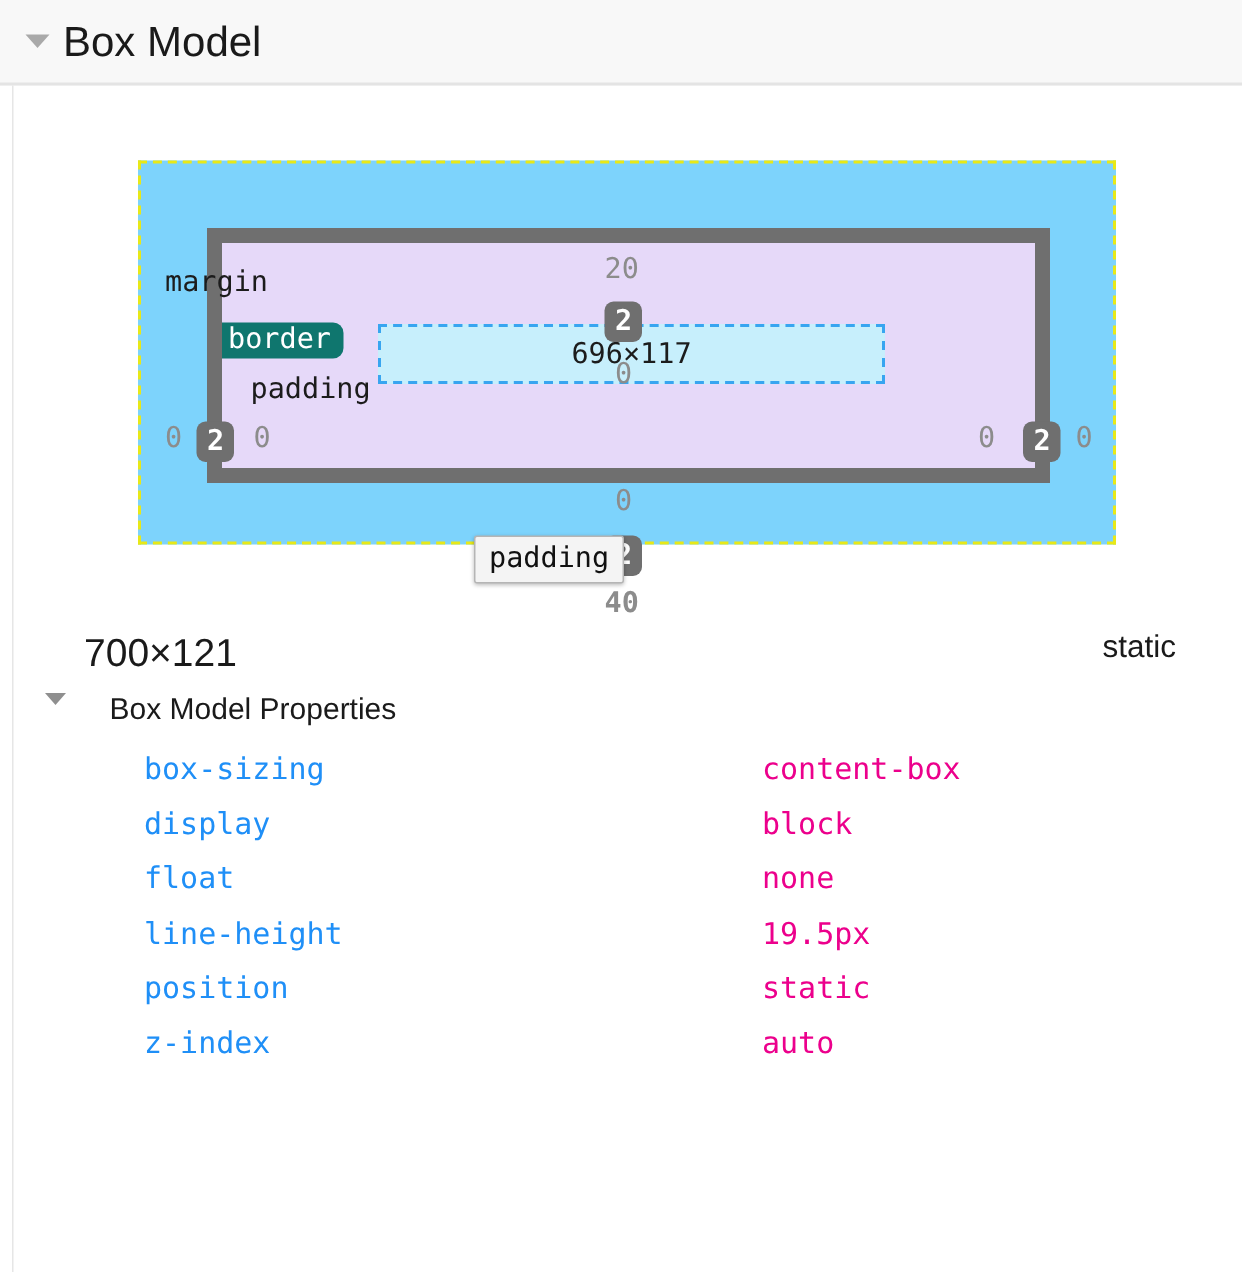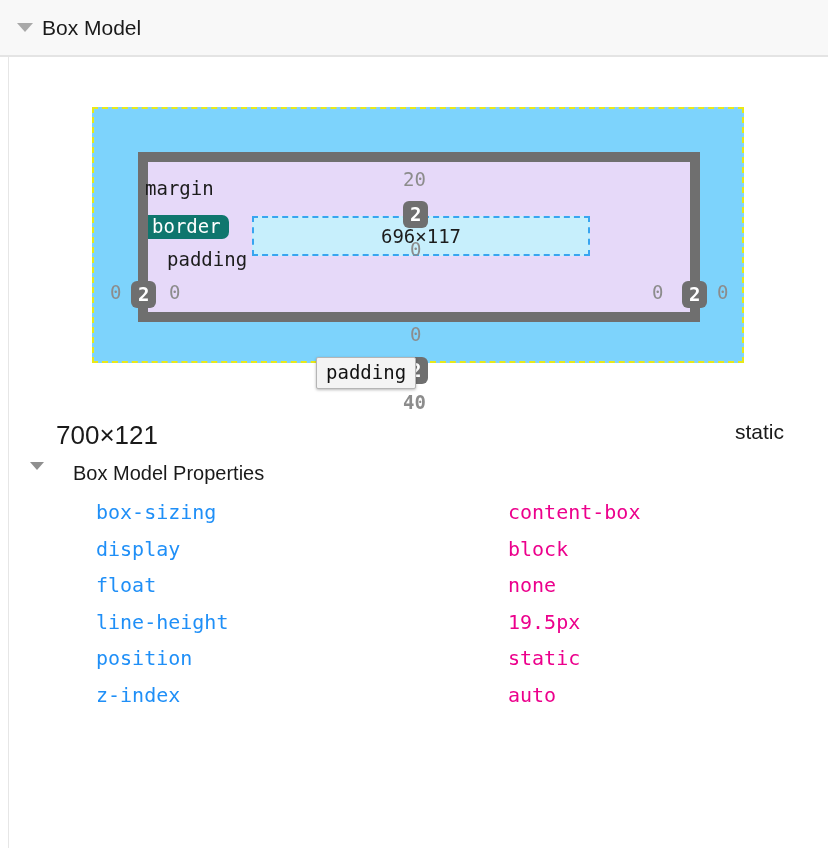--- a/index.html
+++ b/index.html
@@ -32,21 +32,21 @@
     margin-right: 9px;
   }
   .twisty {
     width: 0; height: 0;
     border-left: 8px solid transparent;
     border-right: 8px solid transparent;
     border-top: 9px solid #a9a9a9;
     display: inline-block;
   }
   #panel-header-title {
-    font-size: 21px;
+    font-size: 28px;
     color: #1a1a1a;
     letter-spacing: 0px;
   }
 
   
   #left-rail {
     position: absolute;
     left: 8px;
     top: 57px;
     width: 1px;
@@ -113,21 +113,21 @@
   }
 
   
   .region-label {
     position: absolute;
     font-family: "DejaVu Sans Mono", monospace;
     font-size: 19px;
     color: #1c1c1c;
     white-space: nowrap;
   }
-  #margin-label { left: 110px; top: 120px; margin-left: 35px; }
+  #margin-label { left: 110px; top: 120px; }
   #padding-label { left: 167px; top: 191px; }
   #border-label {
     left: 148px; top: 158px;
     color: #ffffff;
     background: #0f766e;
     padding: 1px 8px 2px 4px;
     border-radius: 0 7px 7px 0;
     line-height: 1.12;
   }
 

